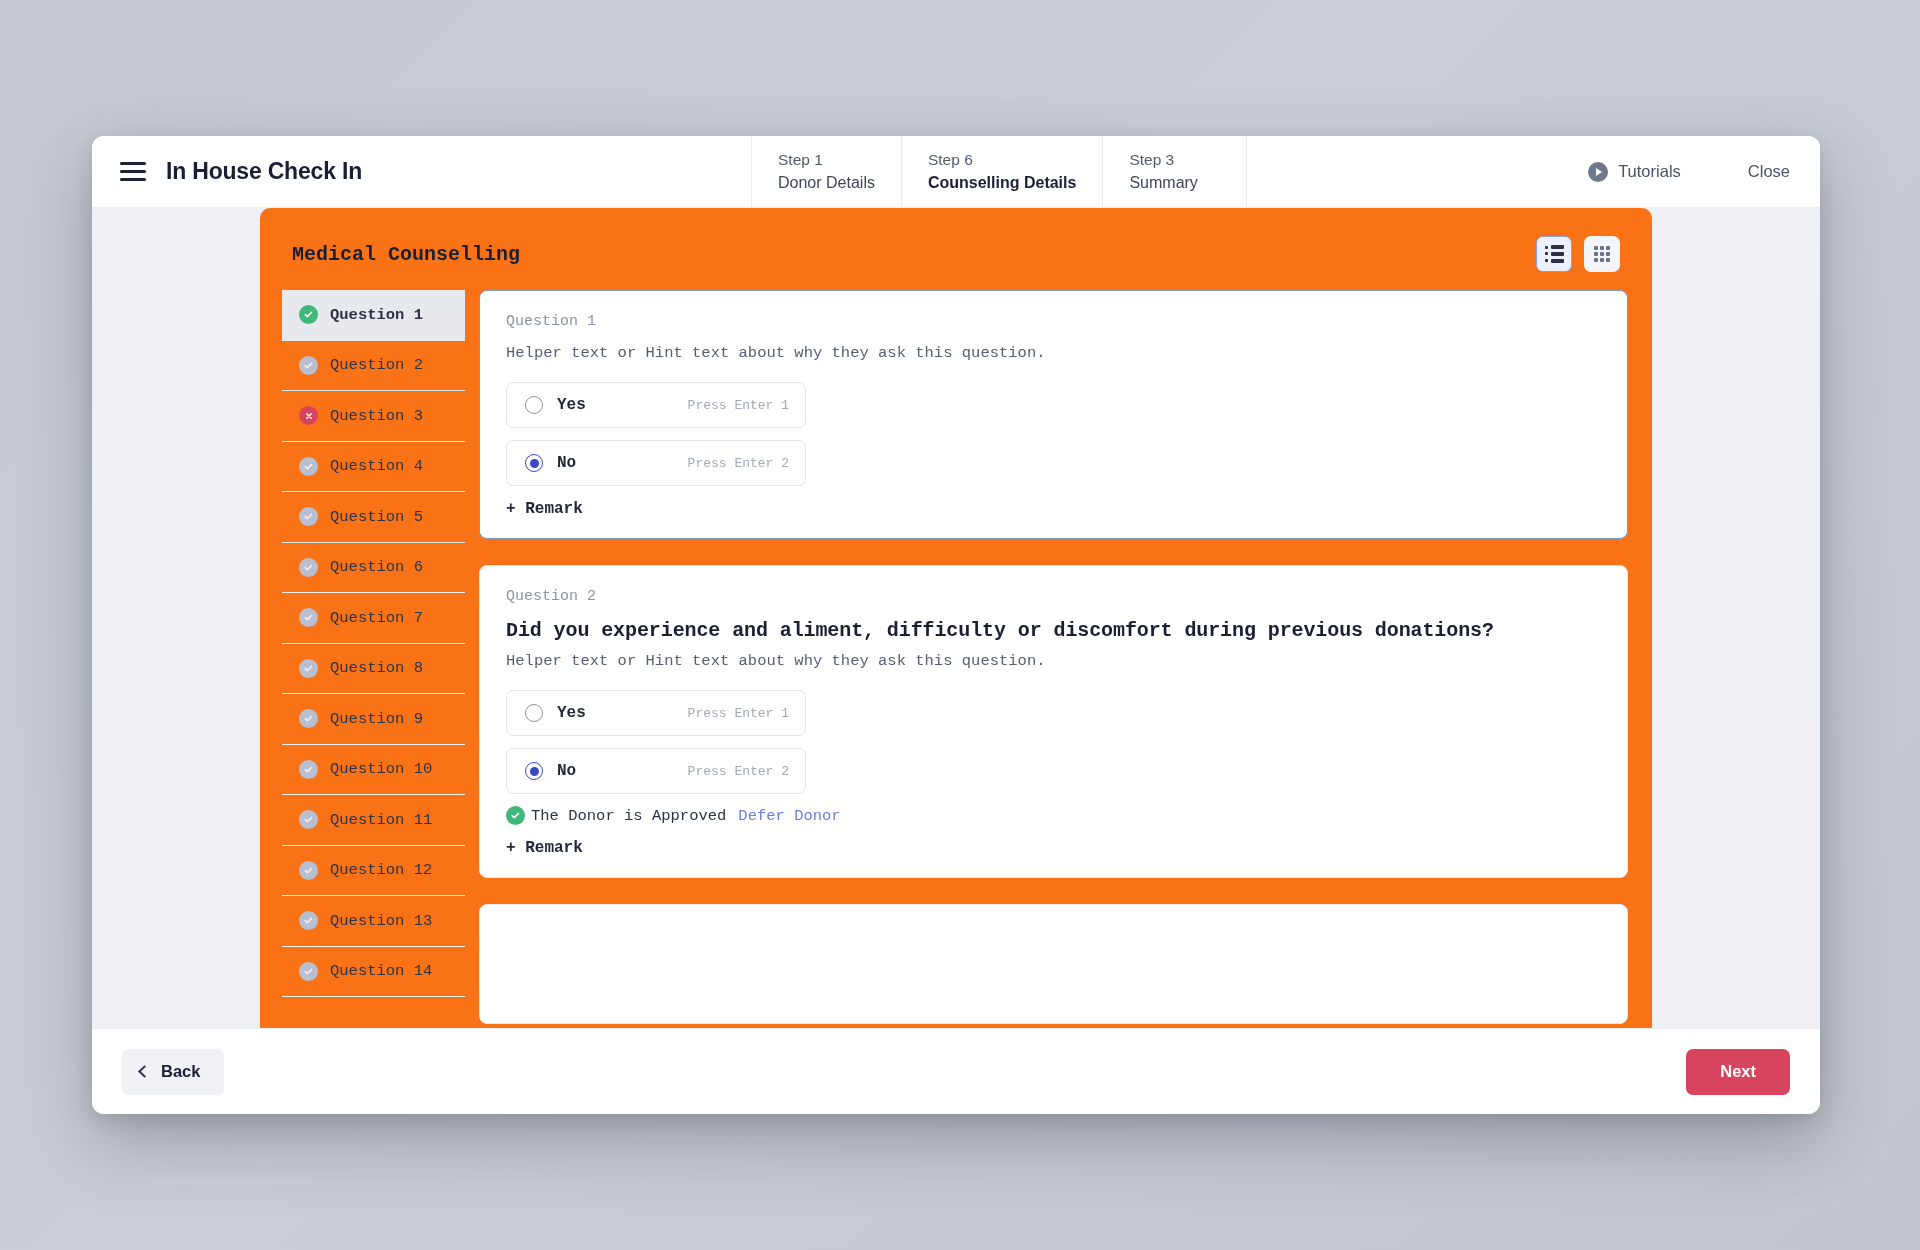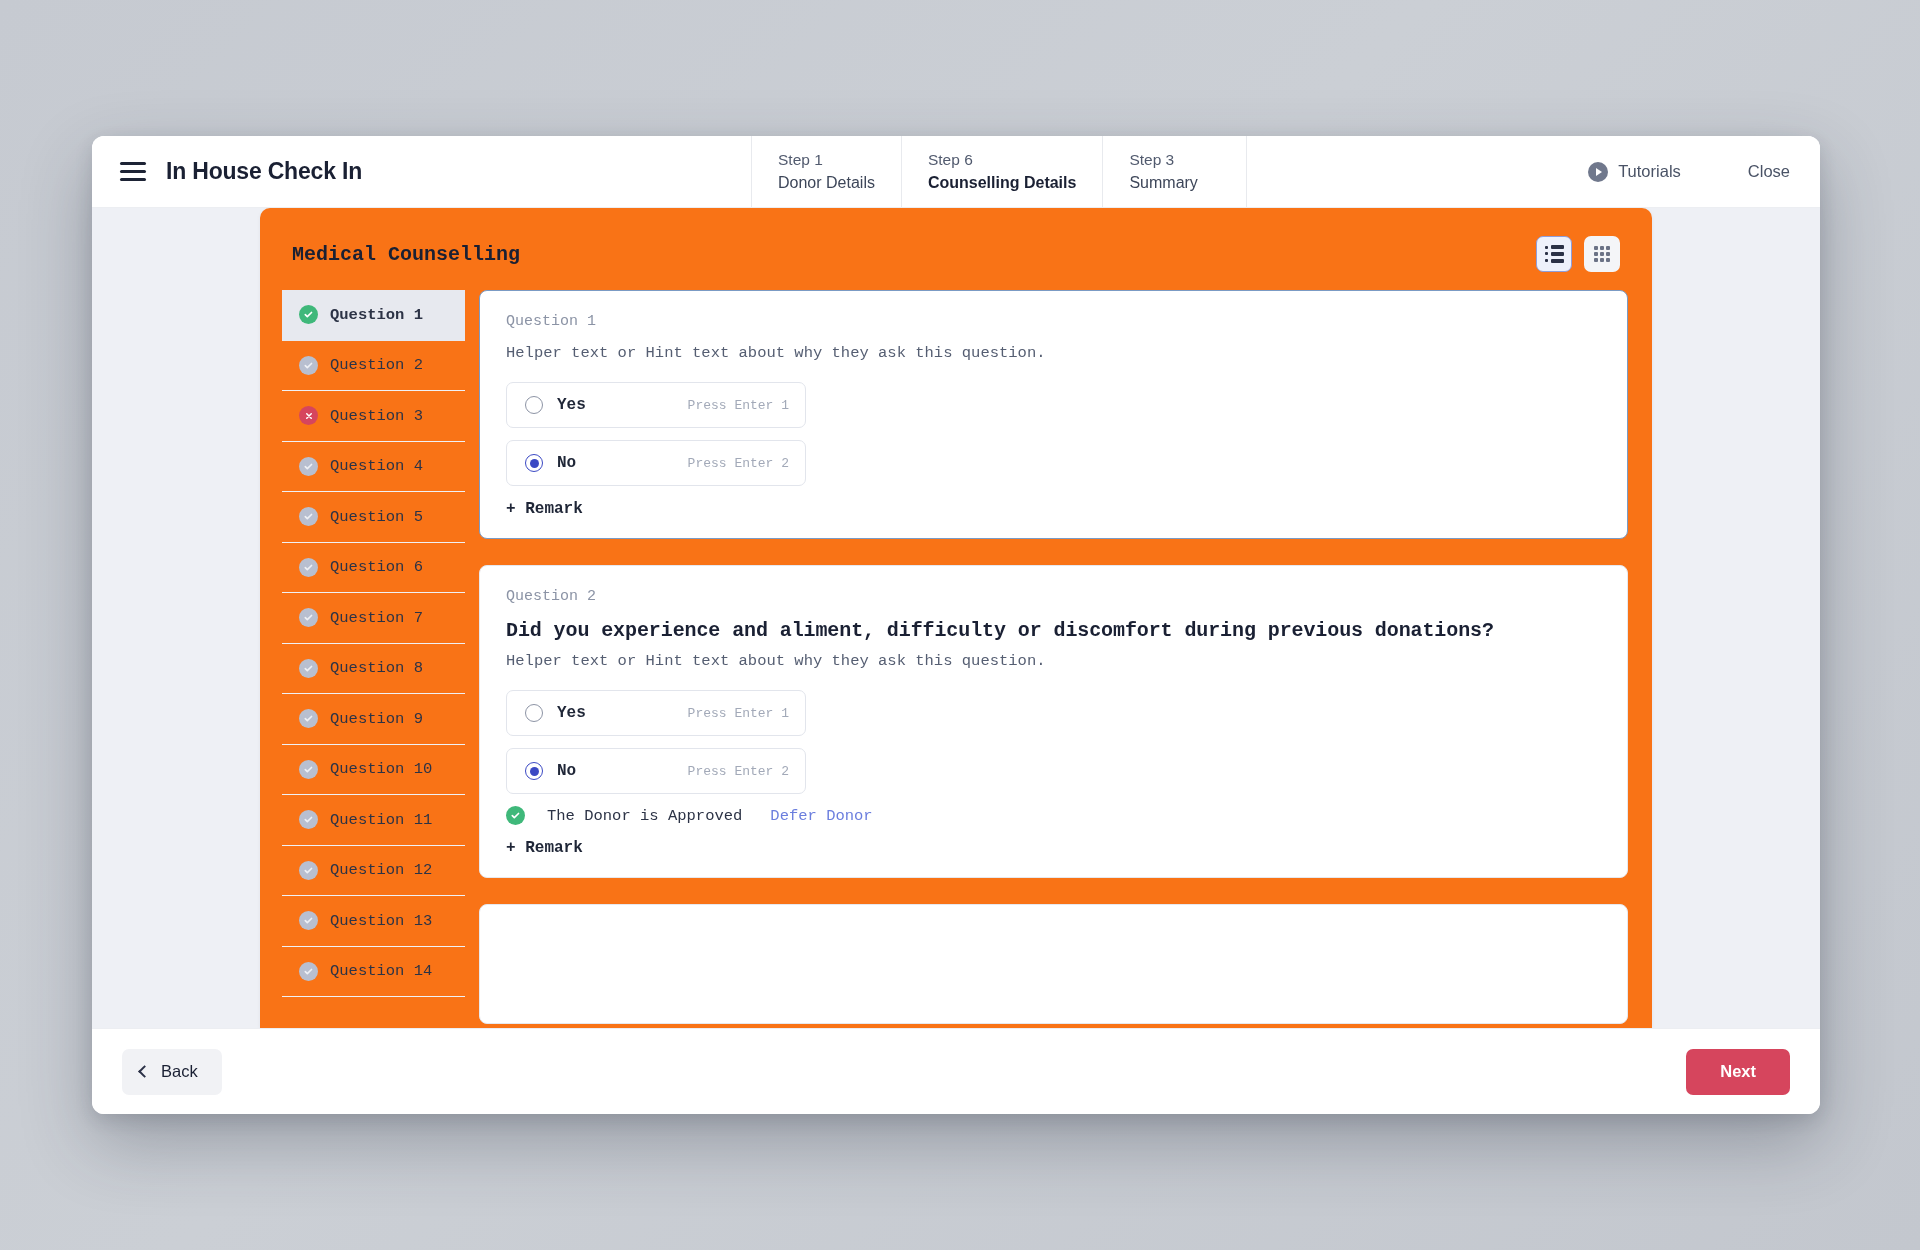--- a/index.html
+++ b/index.html
@@ -135,38 +135,38 @@
     padding: 0 16px 0 18px;
     margin-bottom: 12px;
     cursor: pointer; background: #fff;
   }
   .radio { width: 18px; height: 18px; min-width: 18px; border-radius: 50%; border: 1.8px solid #8d94a5; display: flex; align-items: center; justify-content: center; }
   .radio.sel { border-color: #3b49c4; }
   .radio.sel i { width: 9px; height: 9px; border-radius: 50%; background: #3b49c4; display: block; }
   .opt-lbl { font-size: 16px; font-weight: 700; color: #1f2637; margin-left: 14px; }
   .opt-hint { margin-left: auto; font-size: 13px; color: #a2a9b8; }
 
-  .approve-row { display: flex; align-items: center; gap: 22px; margin-top: 4px; margin-bottom: 6px; }
+  .approve-row { display: flex; align-items: center; gap: 6px; margin-top: 4px; margin-bottom: 6px; }
   .approve-txt { font-size: 15.5px; color: #2c3346; }
   .defer-link { font-size: 15.5px; color: #6b7ede; cursor: pointer; margin-left: 6px; }
 
   .remark { font-size: 16px; font-weight: 700; color: #1f2637; margin-top: 14px; cursor: pointer; }
 
   
   .footer {
     height: 86px; min-height: 86px;
     background: #fff; border-top: 1px solid #eceef2;
     display: flex; align-items: center; justify-content: space-between;
     padding: 0 30px;
   }
   .btn-back {
     display: flex; align-items: center; gap: 12px;
     background: #f1f2f5; border: none; border-radius: 7px;
     height: 46px; padding: 0 24px 0 18px;
-    font-size: 16.5px; font-weight: 400; color: #1a2033;
+    font-size: 16.5px; font-weight: 700; color: #1a2033;
     font-family: inherit; cursor: pointer;
   }
   .chev { width: 9px; height: 9px; border-left: 2.2px solid #2b3146; border-bottom: 2.2px solid #2b3146; transform: rotate(45deg); display:block; }
   .btn-next {
     background: #d6455d; border: none; border-radius: 7px;
     height: 46px; padding: 0 34px;
     font-size: 16.5px; font-weight: 700; color: #fff;
     font-family: inherit; cursor: pointer;
   }
 </style>

